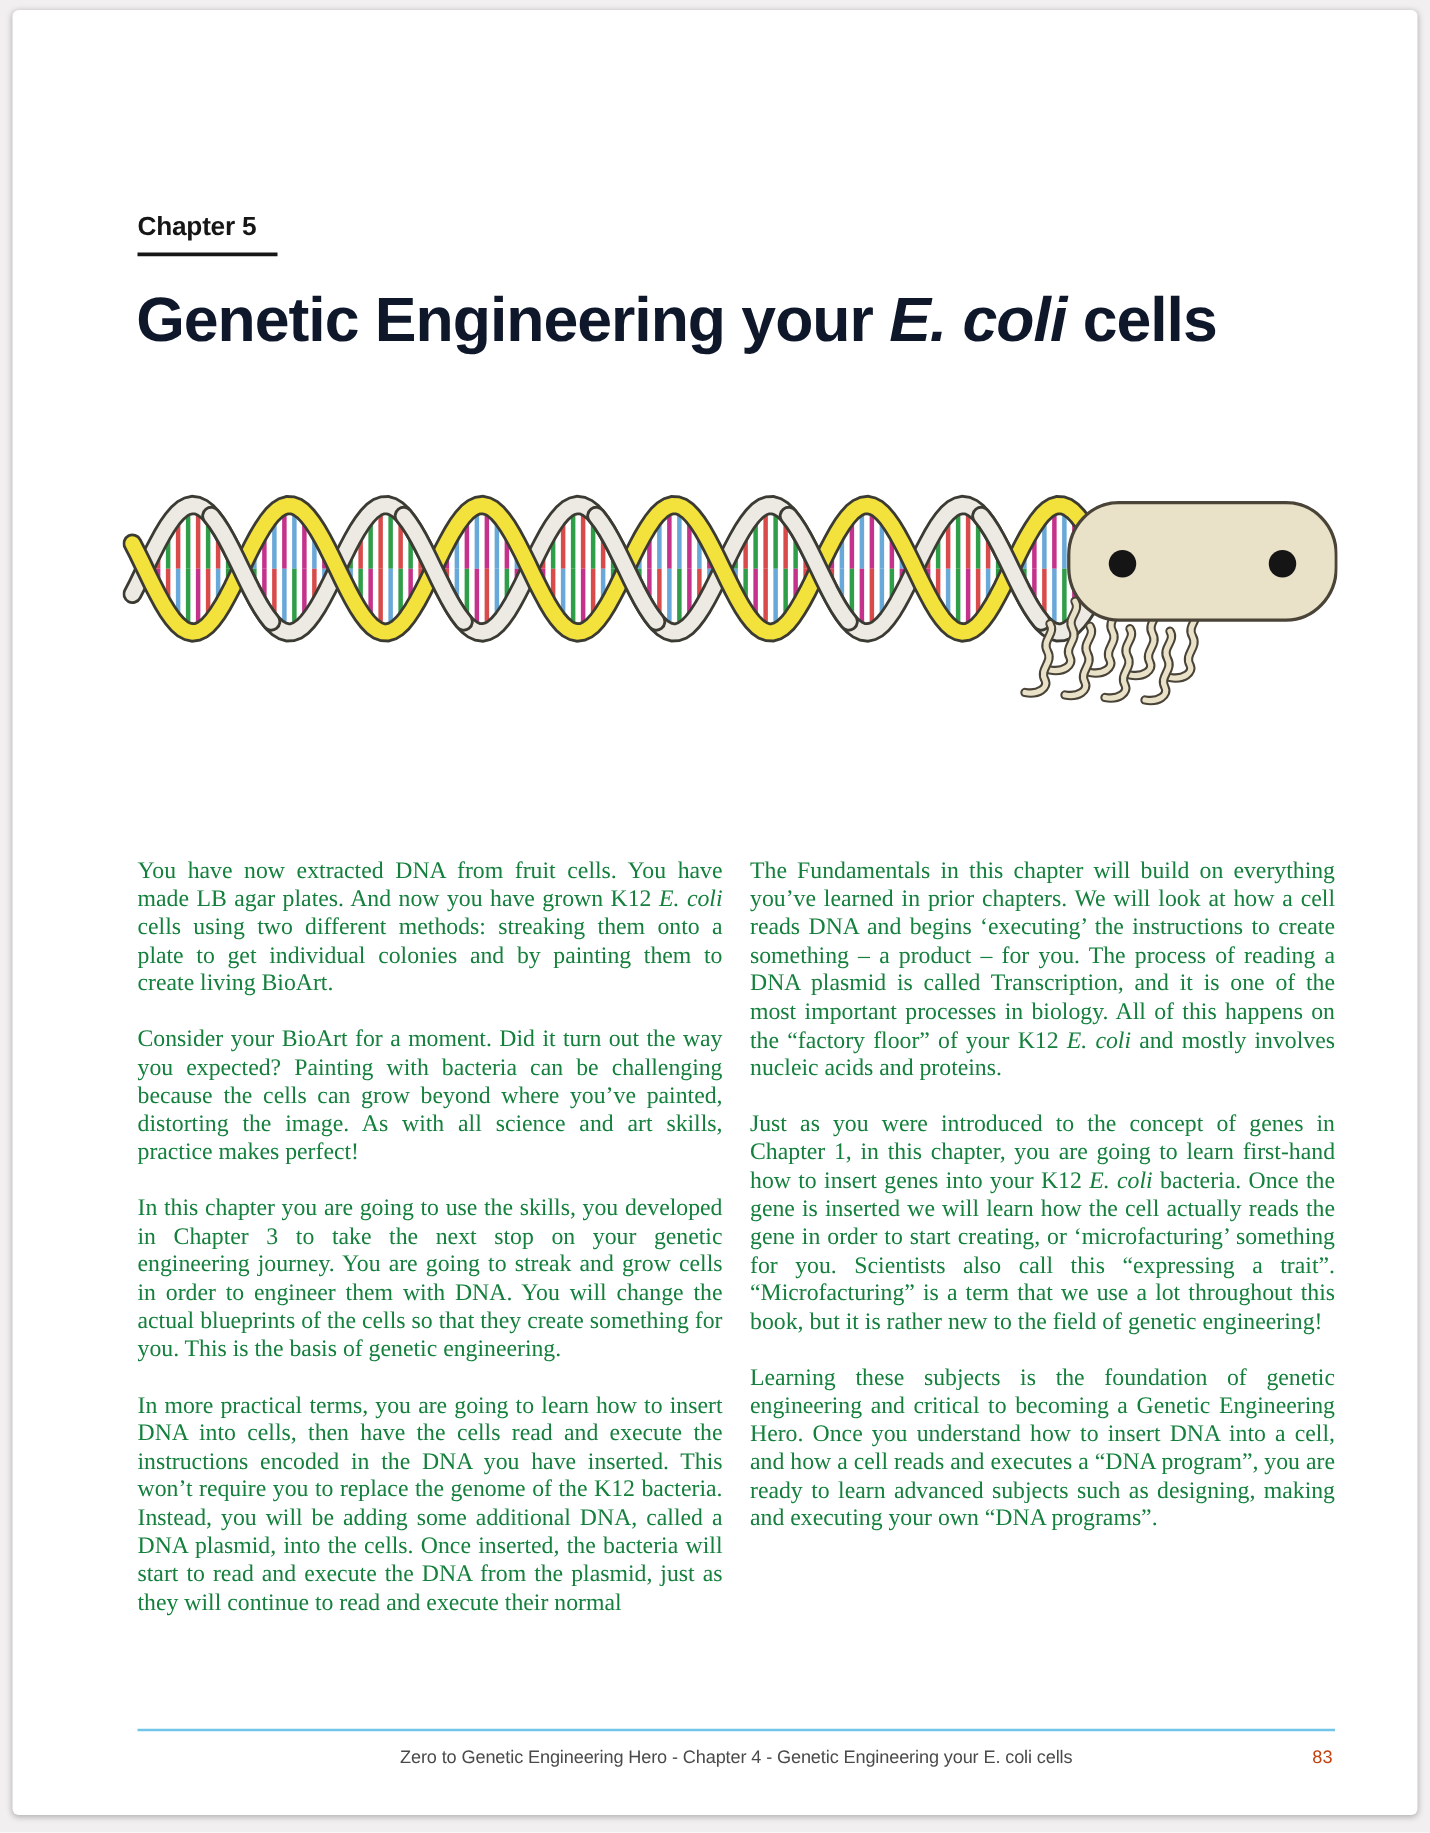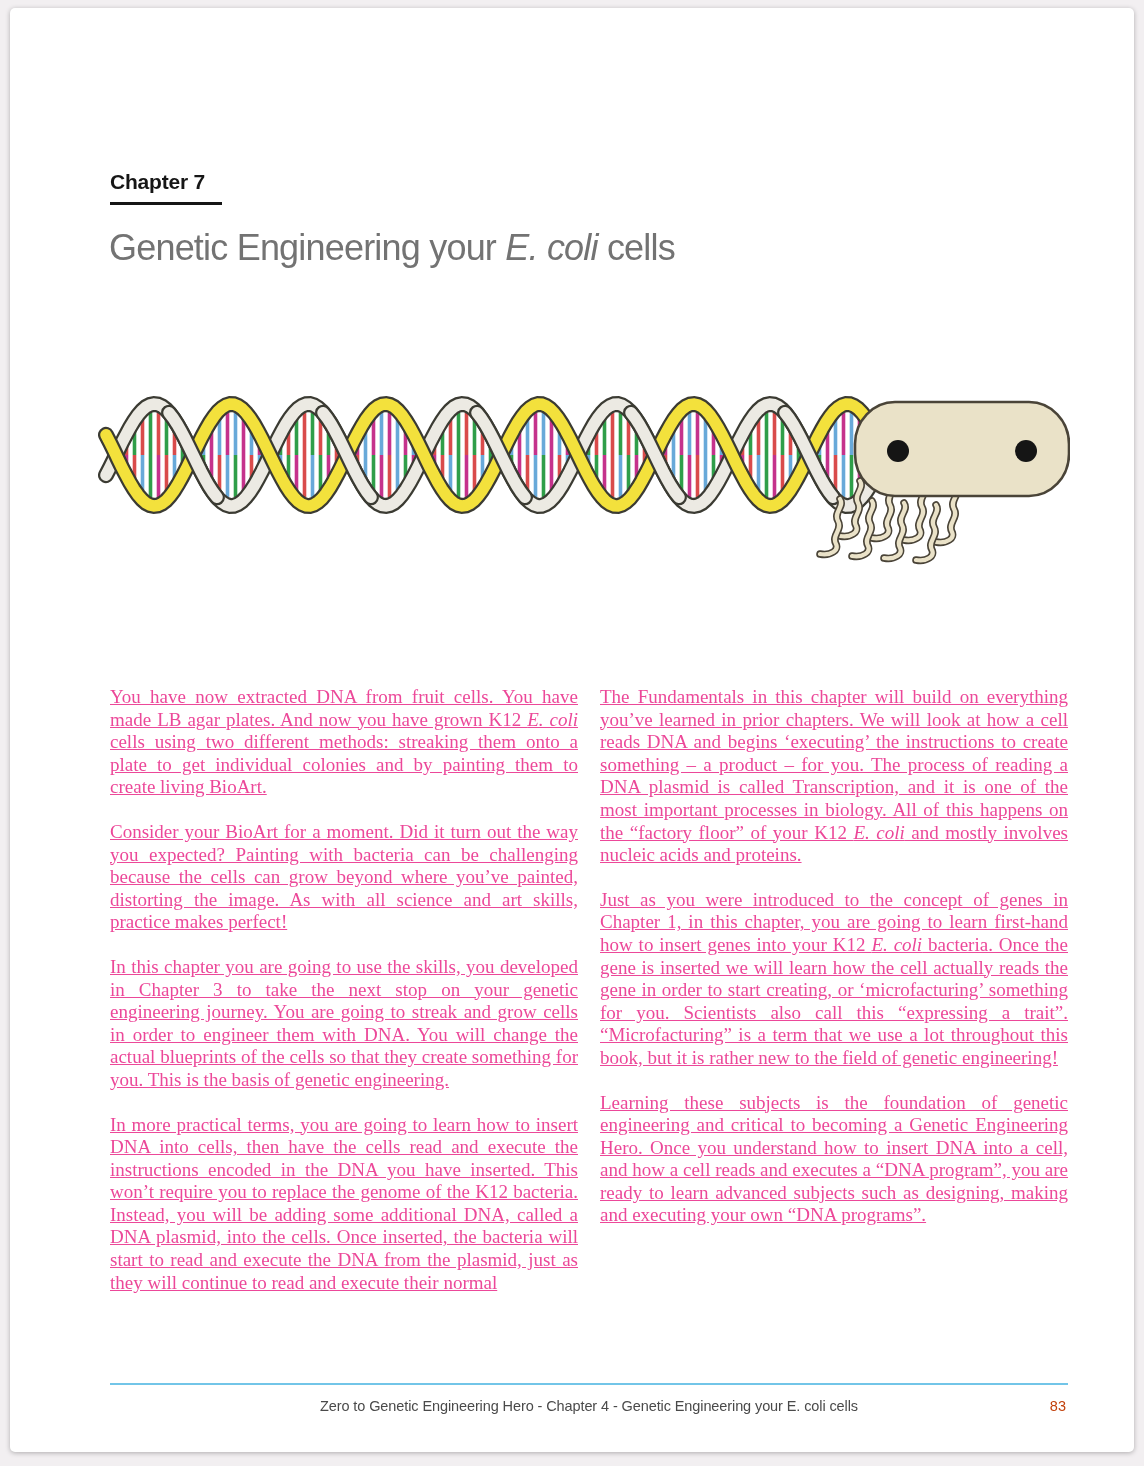--- a/index.html
+++ b/index.html
@@ -15,36 +15,36 @@
   }
   .chapter-label{
     position:absolute;left:100px;top:162px;
     font-size:21px;font-weight:700;color:#161616;letter-spacing:-0.2px;
   }
   .chapter-underline{
     position:absolute;left:100px;top:194px;width:112px;height:3px;background:#161616;
   }
   .page-title{
     position:absolute;left:99px;top:219px;width:960px;
-    font-size:36px;font-weight:400;color:#737373;letter-spacing:-0.8px;
+    font-size:50px;font-weight:700;color:#0f172a;letter-spacing:-0.8px;
     white-space:nowrap;
   }
   .page-title i{font-style:italic;}
   .illustration{
     position:absolute;left:88px;top:383px;width:972px;height:182px;
   }
   .columns{
     position:absolute;left:100px;top:678px;width:958px;
     display:flex;gap:22px;
   }
   .col{width:468px;}
   .col p{
     font-family:"Liberation Serif","DejaVu Serif",serif;
-    font-size:19px;line-height:22.6px;color:#ec4899;
-    text-align:justify;margin:0 0 22px 0;text-decoration:underline;
+    font-size:19px;line-height:22.6px;color:#15803d;
+    text-align:justify;margin:0 0 22px 0;
   }
   .col p i{font-style:italic;}
   .footer-divider{
     position:absolute;left:100px;top:1375px;width:958px;height:2px;background:#72c5e8;
   }
   .footer{
     position:absolute;left:100px;top:1390px;width:958px;height:22px;
   }
   .footer-caption{
     position:absolute;left:0;right:0;text-align:center;
@@ -53,21 +53,21 @@
   .page-number{
     position:absolute;right:2px;top:0;
     font-size:14.5px;color:#c2410c;
   }
 </style>
 </head>
 <body>
 
 <div class="page">
 
-  <div class="chapter-label">Chapter 7</div>
+  <div class="chapter-label">Chapter 5</div>
   <div class="chapter-underline"></div>
 
   <h1 class="page-title" style="margin:0;"><span>Genetic Engineering your </span><i>E. coli</i><span> cells</span></h1>
 
   <svg class="illustration" id="art" viewBox="0 0 972 182">
       <g>
         <g>
           <line x1="28.5" y1="50.813834336903795" x2="28.5" y2="64" stroke="#D94B4B" stroke-width="3.6"></line>
           <line x1="28.5" y1="64" x2="28.5" y2="77.1861656630962" stroke="#C5328C" stroke-width="3.6"></line>
           <line x1="36.5" y1="37.057772536639945" x2="36.5" y2="64" stroke="#2F9E49" stroke-width="3.6"></line>

